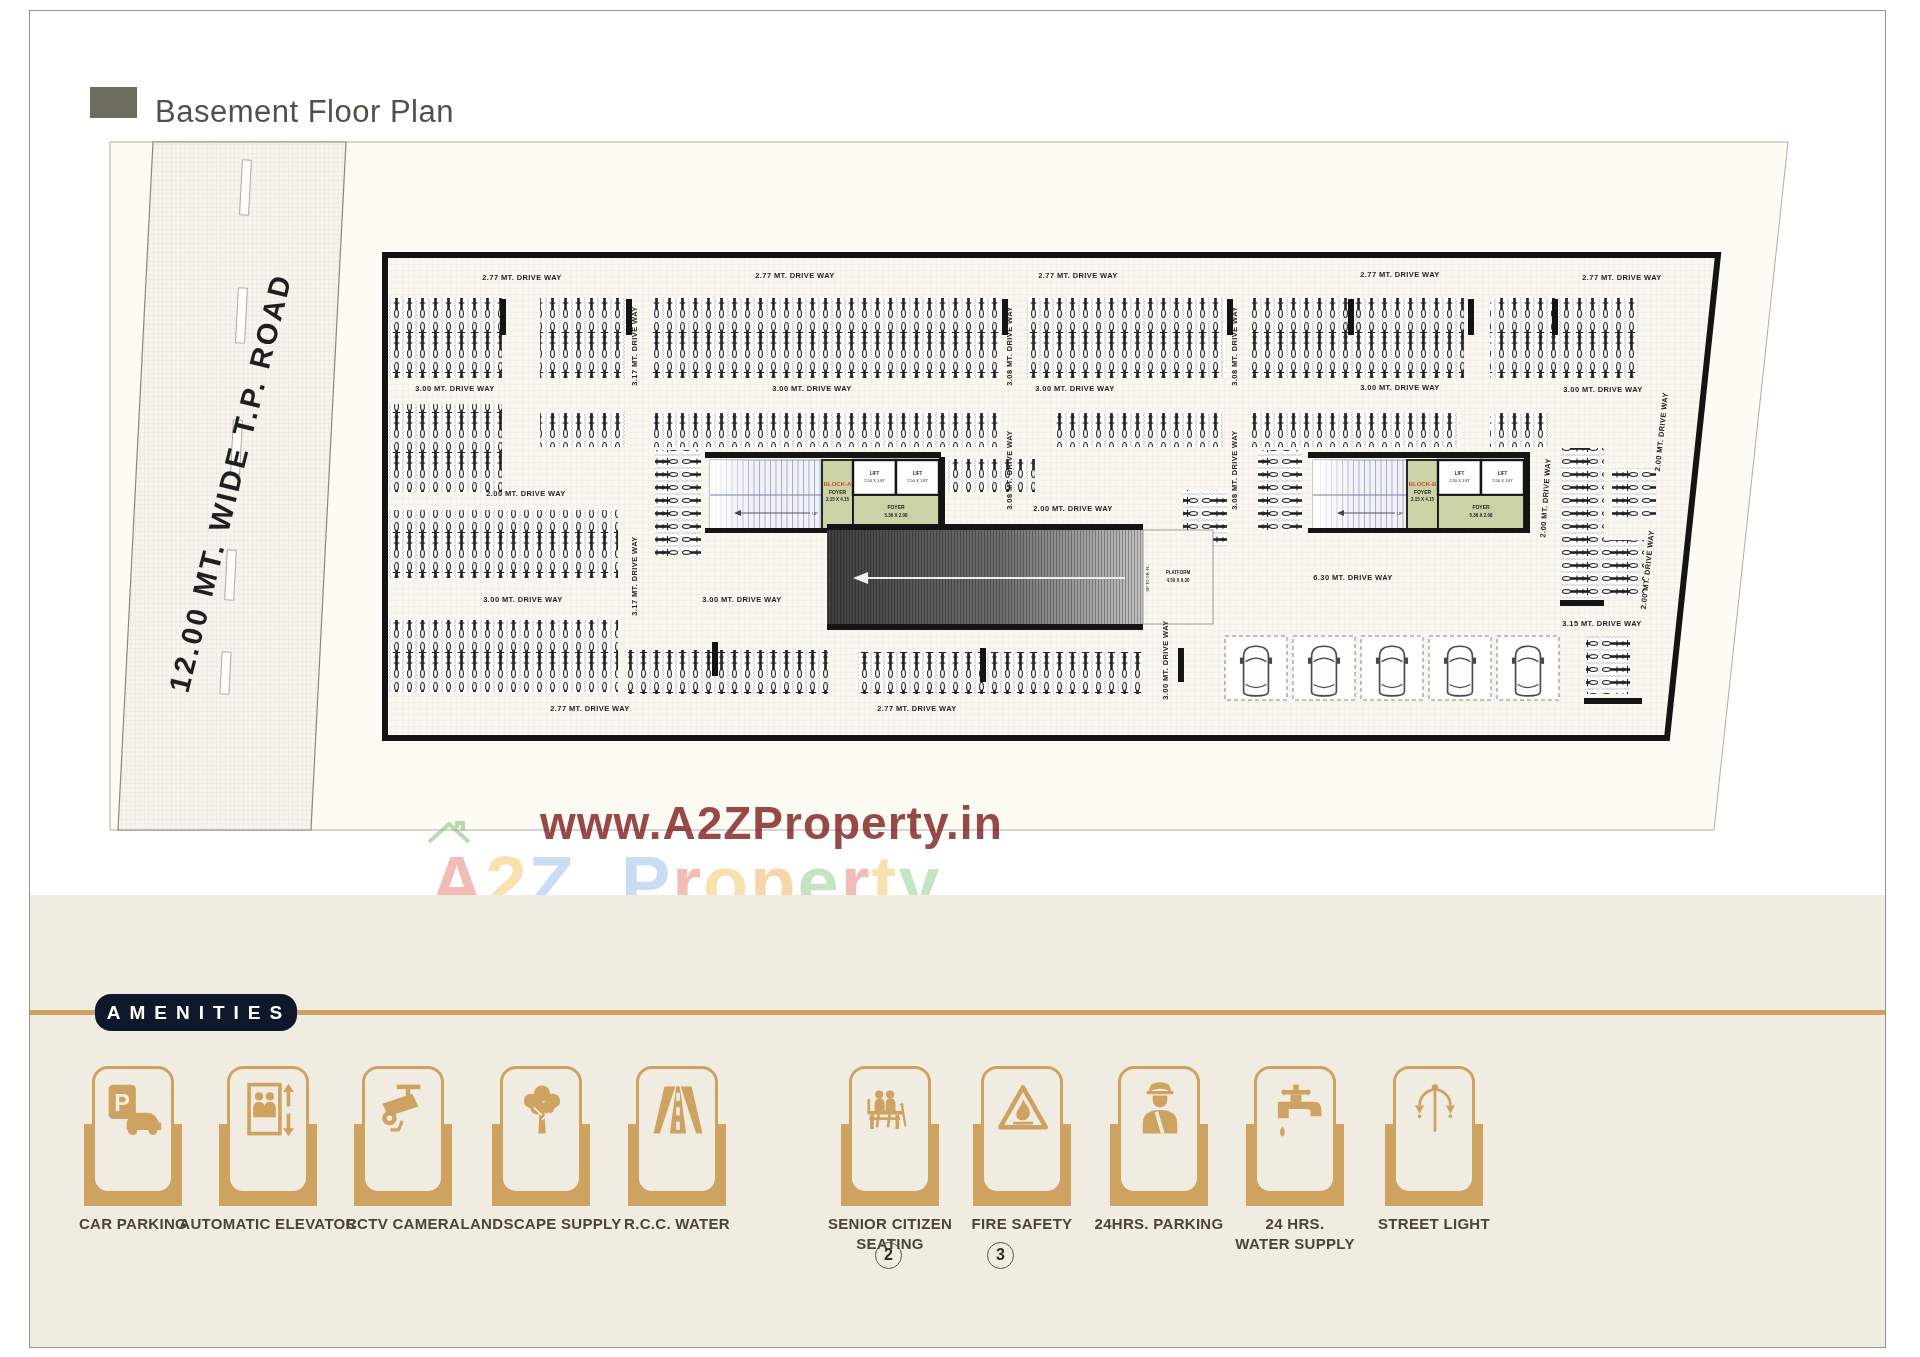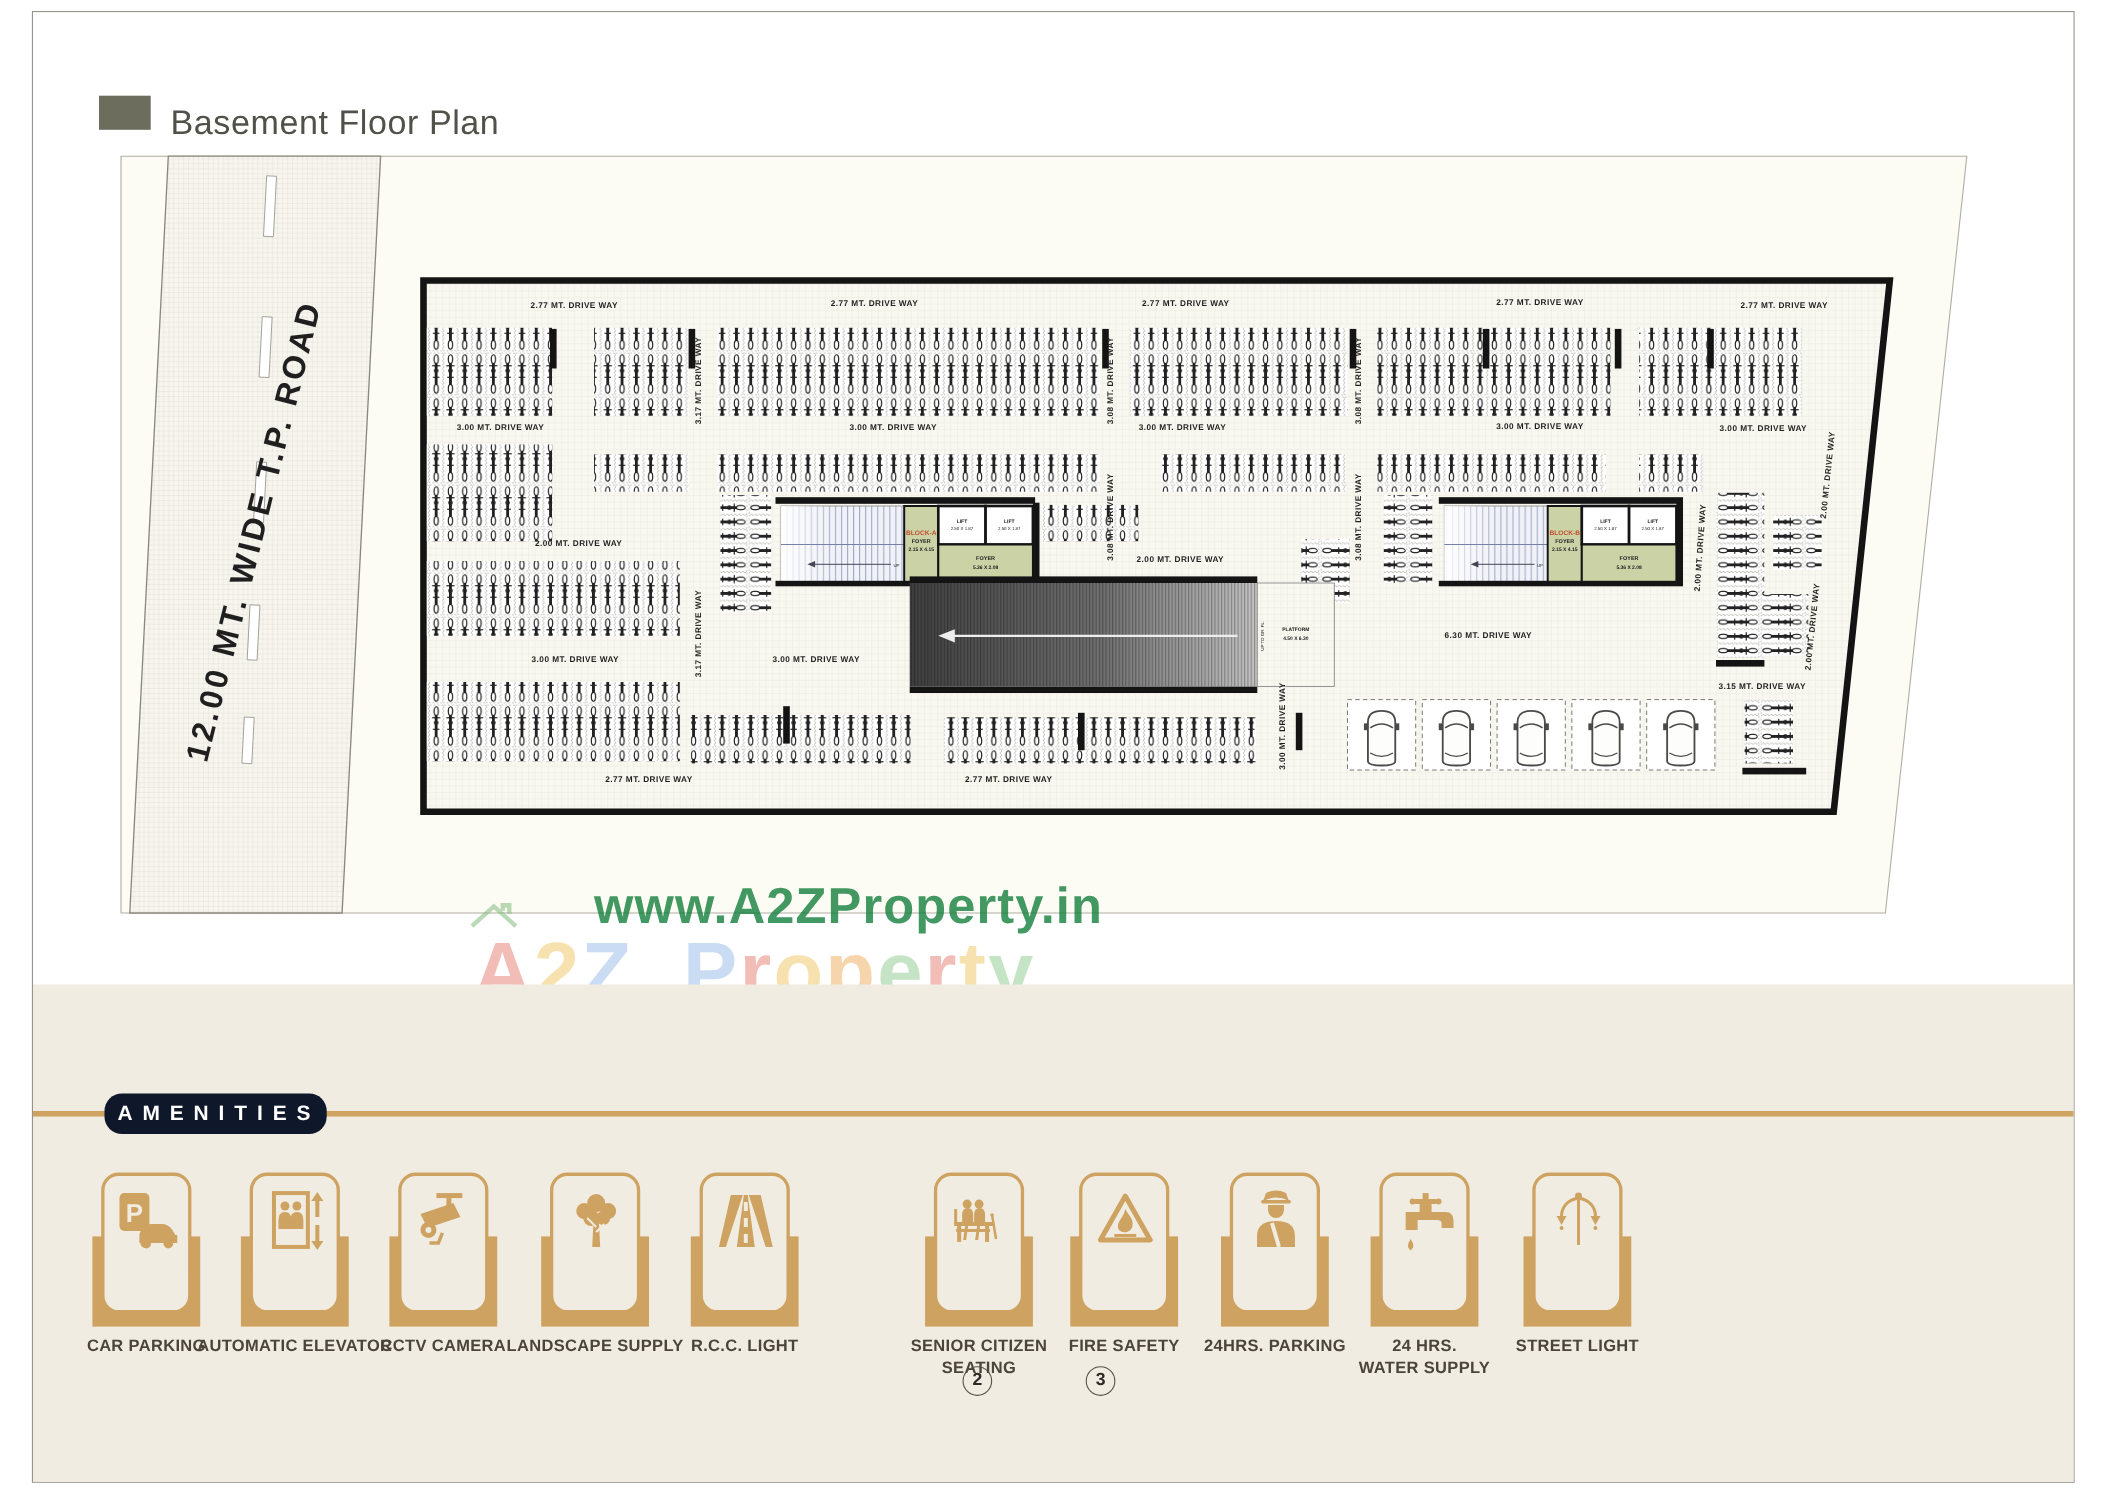--- a/index.html
+++ b/index.html
@@ -14,21 +14,21 @@
   #plan{position:absolute;left:0;top:0;}
   .svgt{font-family:"Liberation Sans",sans-serif;}
   .lbl{font-size:7.5px;font-weight:bold;fill:#1F1F1F;letter-spacing:.4px;text-anchor:middle;}
   .t40{font-size:4px;fill:#222;text-anchor:middle;}
   .t45{font-size:4.5px;font-weight:bold;fill:#222;text-anchor:middle;}
   .t50{font-size:5px;font-weight:bold;fill:#222;text-anchor:middle;}
   .t6r{font-size:6px;font-weight:bold;fill:#C2502E;text-anchor:middle;}
   .roadtext{font-size:29px;font-weight:bold;fill:#1F1F1F;letter-spacing:3px;text-anchor:middle;}
   .watermark{position:absolute;left:0;top:0;width:1920px;pointer-events:none;}
   .wm-url{position:absolute;left:540px;top:796px;font-size:46px;font-weight:bold;
-          color:#15803d;opacity:.8;letter-spacing:1px;white-space:nowrap;}
+          color:#7f1d1d;opacity:.8;letter-spacing:1px;white-space:nowrap;}
   .wm-brand{position:absolute;left:430px;top:840px;font-size:74px;font-weight:bold;
             opacity:.55;white-space:nowrap;letter-spacing:2px;}
   .wm-house{position:absolute;left:426px;top:818px;opacity:.55;}
   .bottom-panel{position:absolute;left:30px;top:895px;width:1855px;height:452px;background:#F1ECE1;}
   .gold-line{position:absolute;left:0;top:115px;width:1855px;height:5px;background:#CEA260;}
   .amenities-pill{position:absolute;left:65px;top:99px;width:202px;height:37px;background:#0f172a;
                   border-radius:16px;display:flex;align-items:center;justify-content:center;}
   .amenities-pill span{color:#FFFFFF;font-size:19px;font-weight:bold;letter-spacing:9px;padding-left:6px;}
   .tile{position:absolute;width:160px;top:171px;height:180px;}
   .tile .base{position:absolute;left:31px;top:58px;width:98px;height:82px;background:#CEA260;}
@@ -359,21 +359,21 @@
                 <path d="M47 6 L59 58 h-7 L35 6 z"></path>
                 <path d="M30 6 h4 l7 52 h-18 z"></path>
                 <g fill="#F1ECE1">
                   <rect x="30" y="13" width="4" height="9"></rect>
                   <rect x="30" y="29" width="4" height="9"></rect>
                   <rect x="30" y="45" width="4" height="9"></rect>
                 </g>
               </g>
             </svg>
           </div>
-          <div class="t-label">R.C.C. LIGHT</div>
+          <div class="t-label">R.C.C. WATER</div>
         </div>
         <div class="tile" style="left: 780px;">
           <div class="base"></div>
           <div class="card">
             <svg width="58" height="66" viewBox="0 0 64 64">
               <g fill="#CEA260">
                 <circle cx="19" cy="15" r="4.5"></circle>
                 <path d="M14 33 v-7 q0 -7 5.5 -7 t5.5 7 v7 z"></path>
                 <circle cx="31" cy="15" r="4.5"></circle>
                 <path d="M26 33 v-7 q0 -7 5.5 -7 t5.5 7 v7 z"></path>

